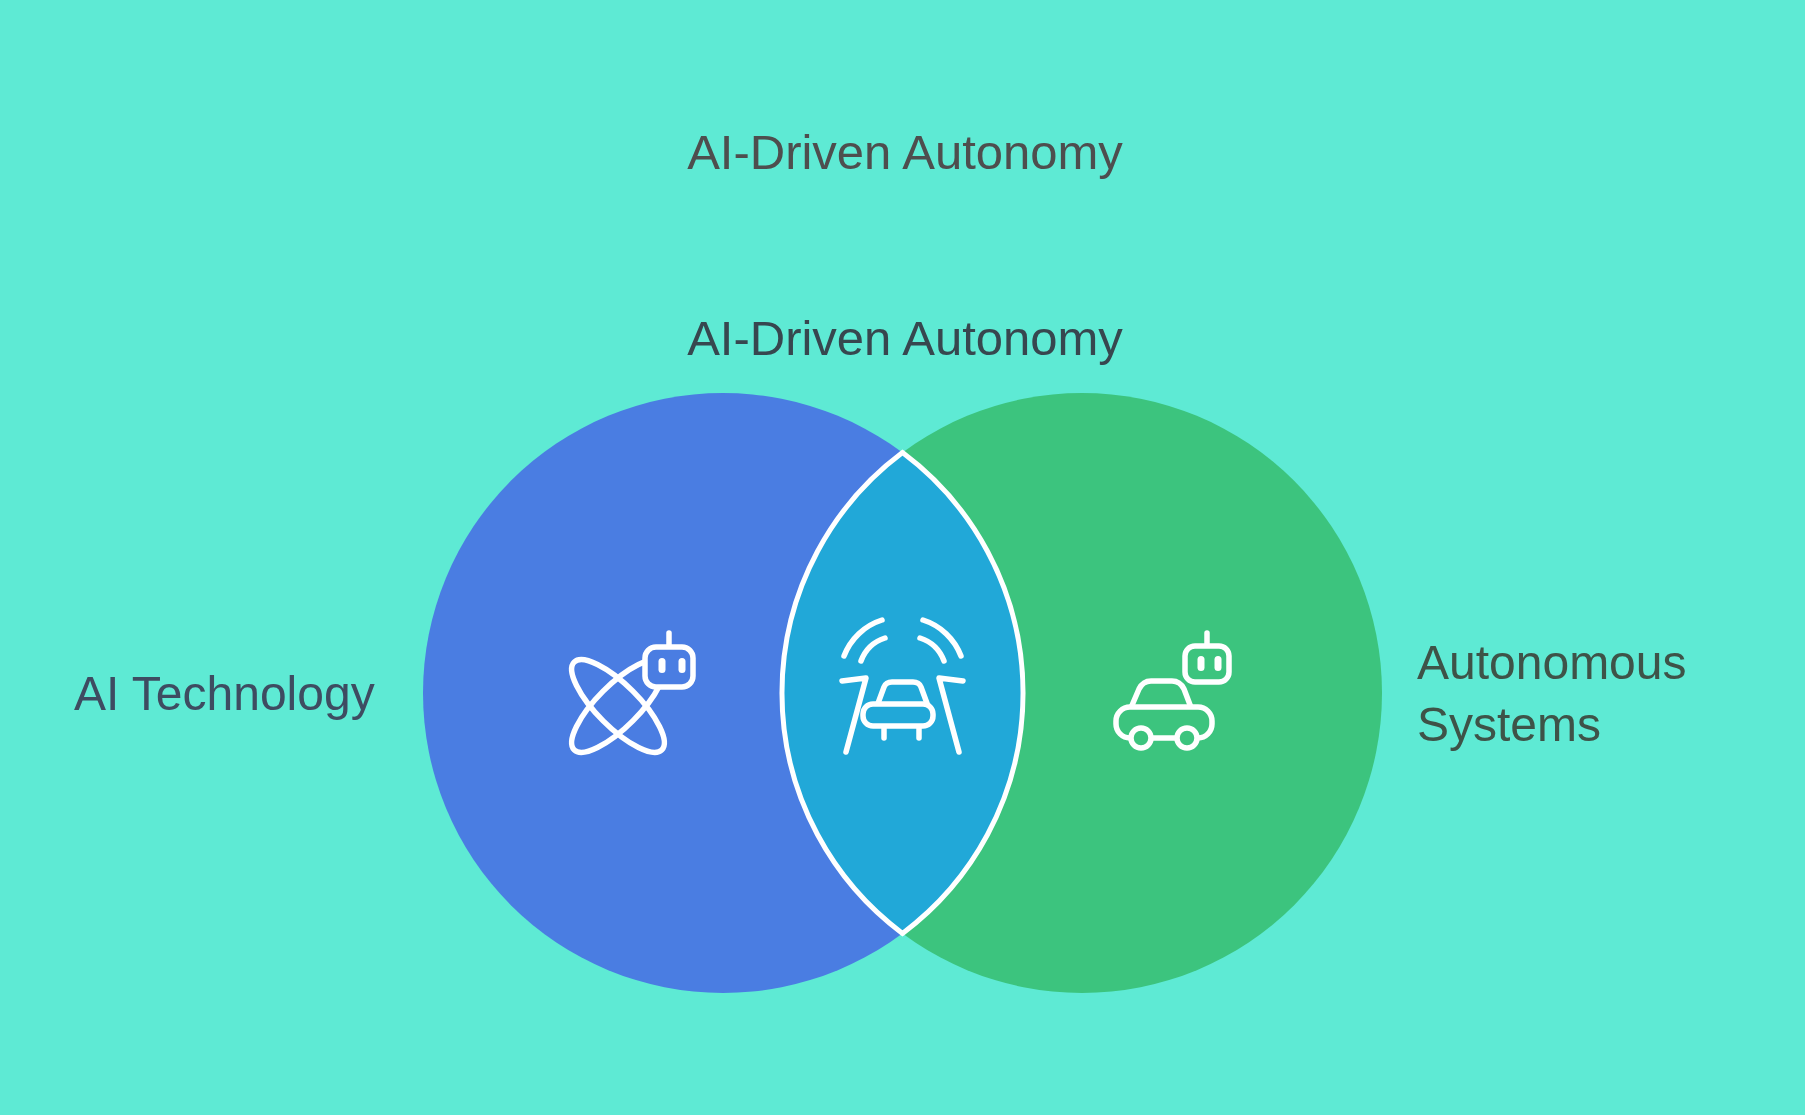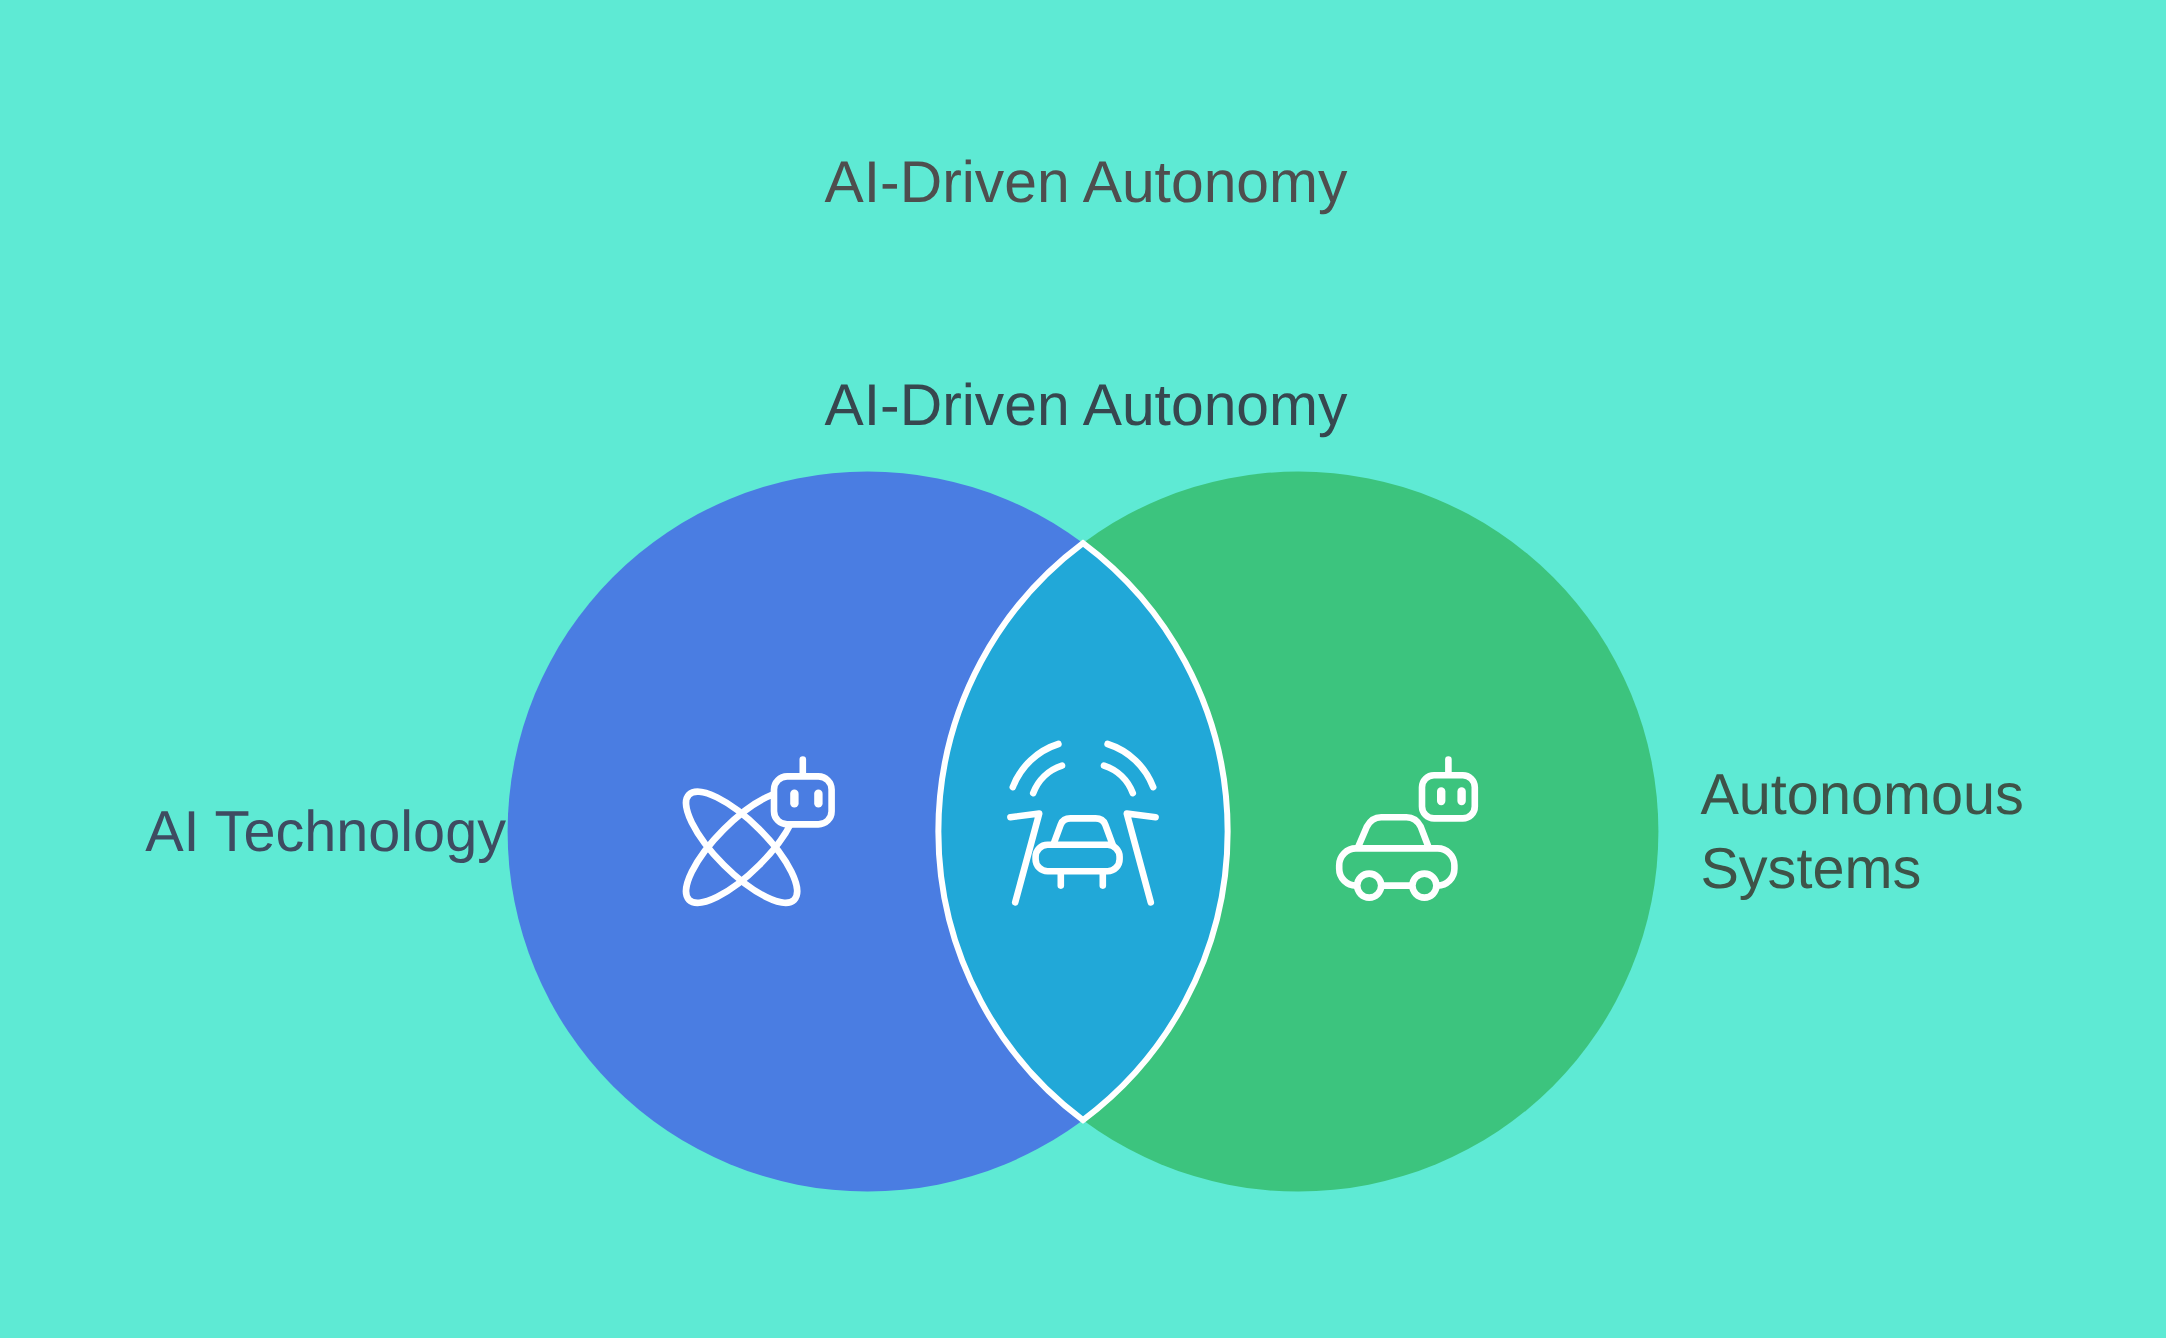--- a/index.html
+++ b/index.html
@@ -43,21 +43,20 @@
     color: #37474F;
     white-space: nowrap;
   }
   .set-label-left {
     top: 663px;
     left: 74px;
     font-size: 48px;
     line-height: 1.3;
     color: #3E4C61;
     white-space: nowrap;
-    margin-left: 47px;
   }
   .set-label-right {
     top: 632px;
     left: 1417px;
     width: 330px;
     font-size: 48px;
     line-height: 1.3;
     color: #3E5348;
   }
   .icon-stroke {

